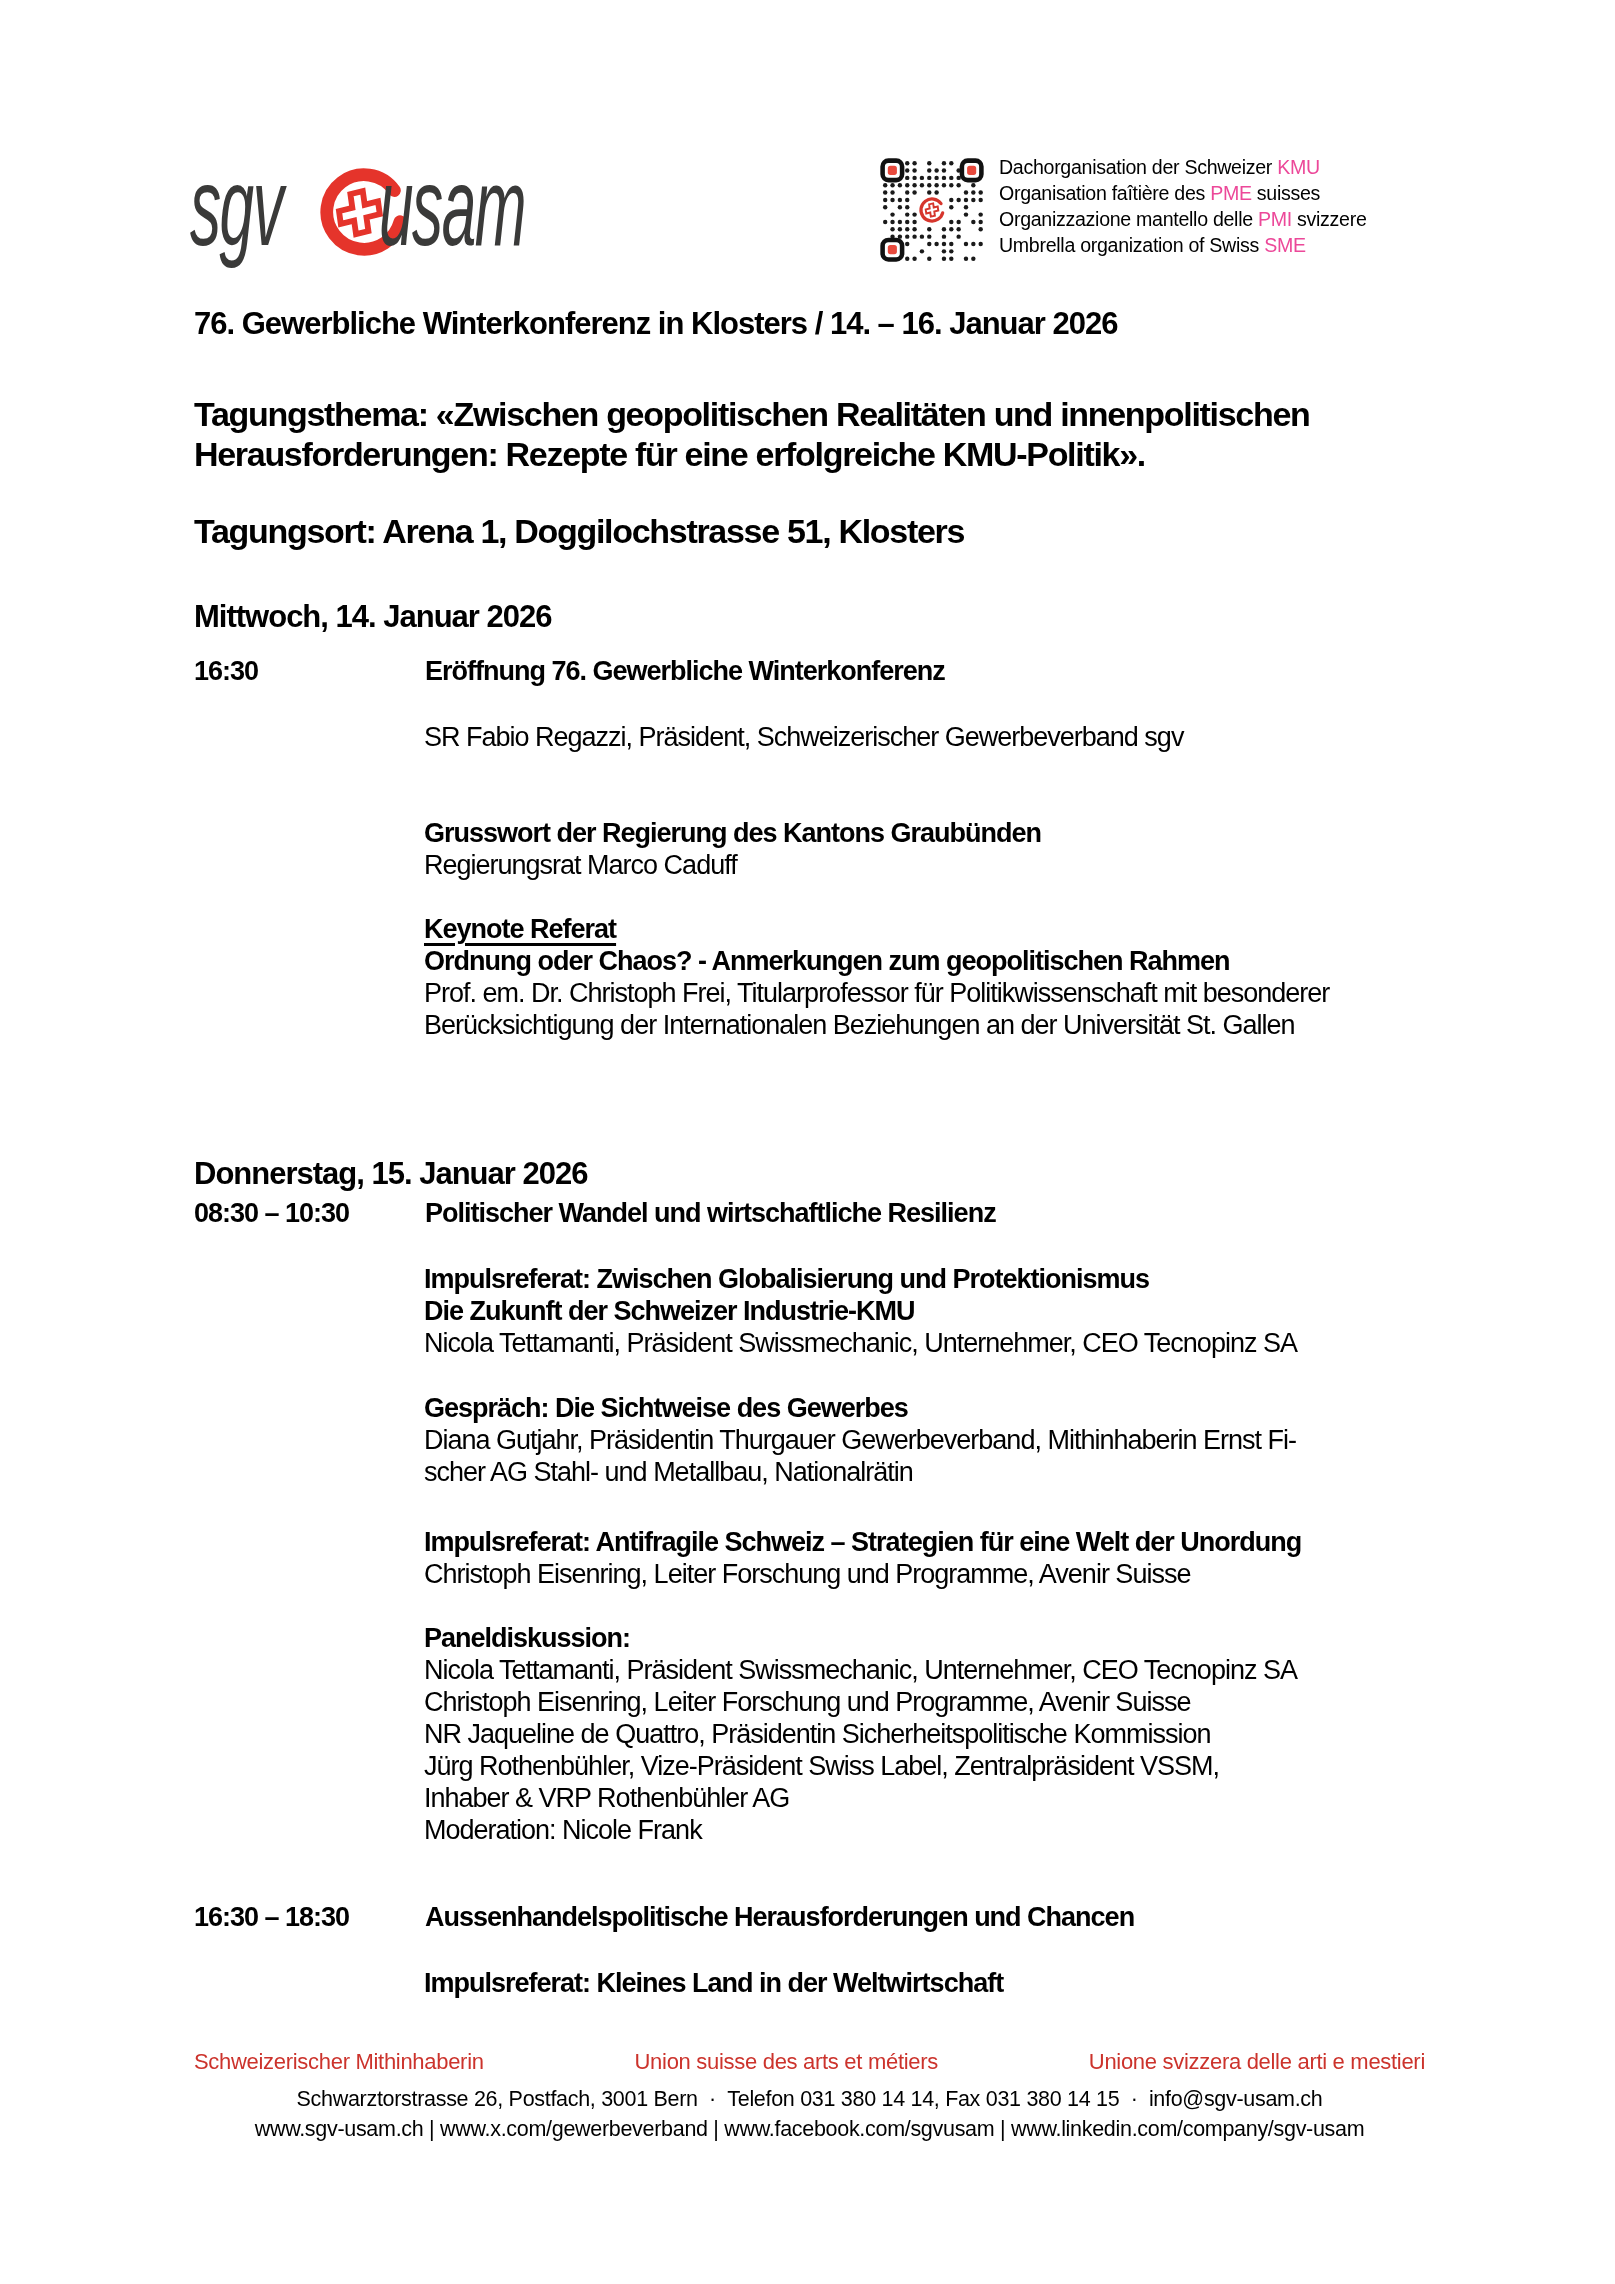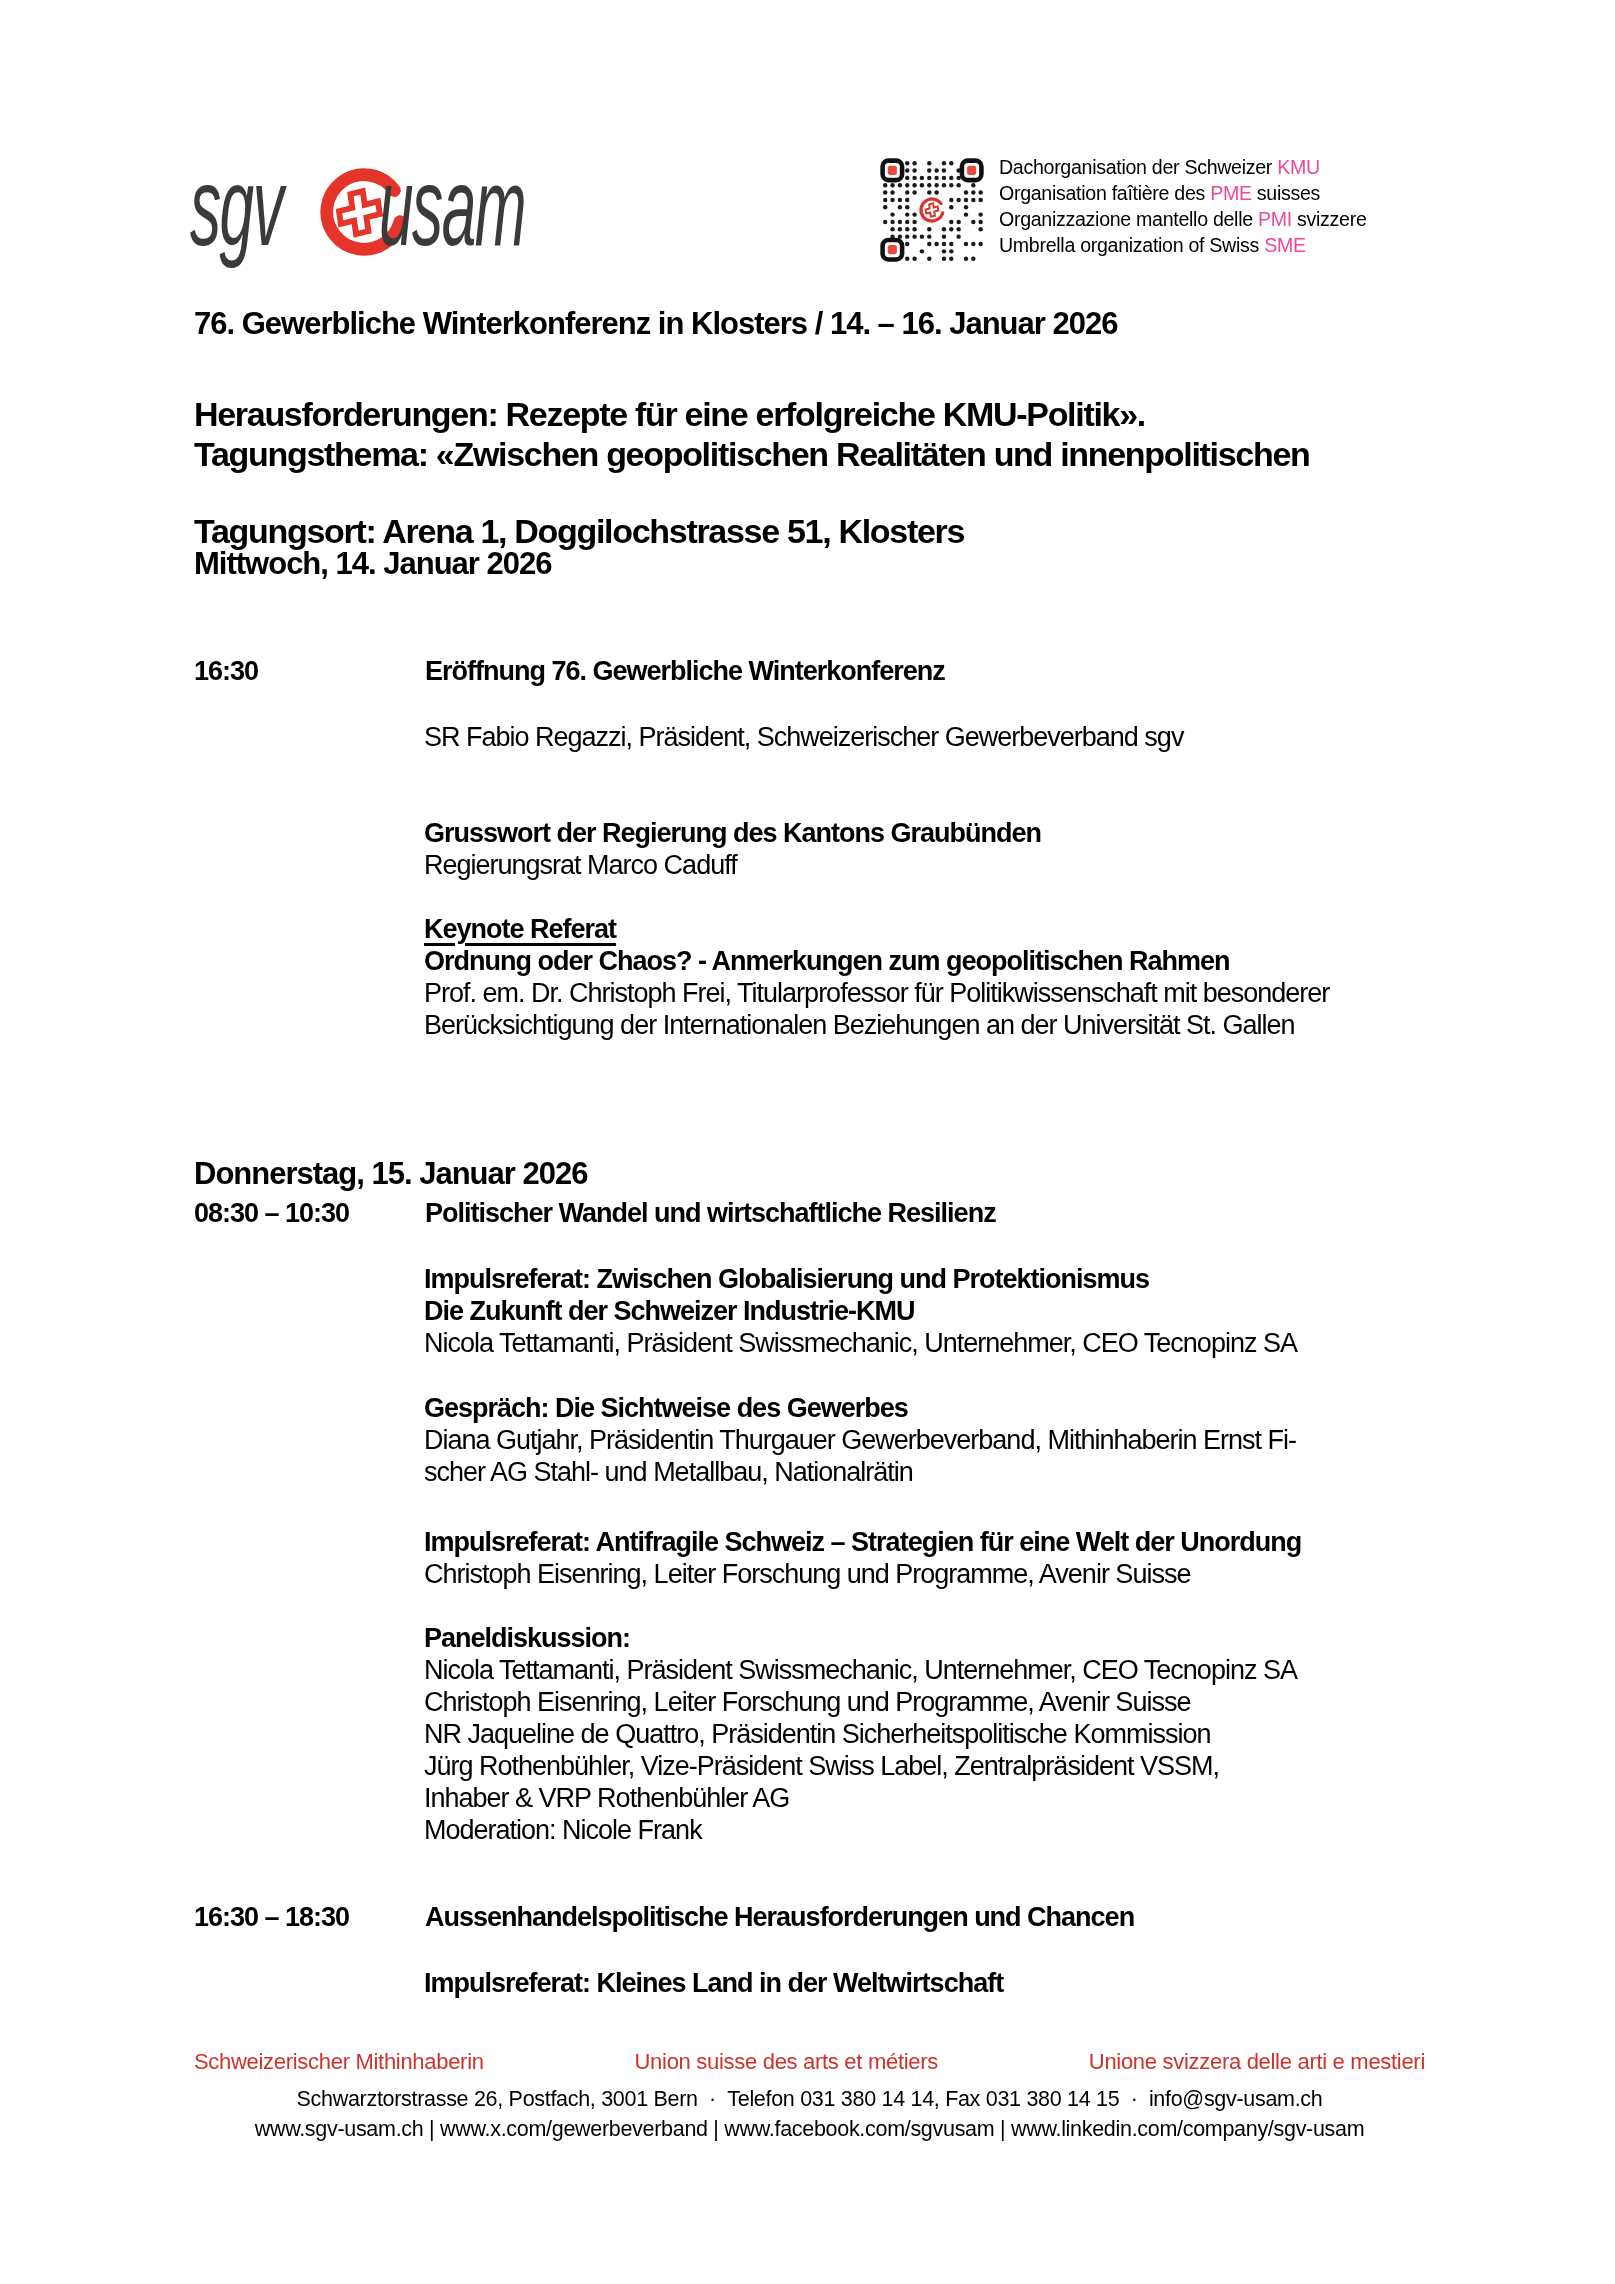--- a/index.html
+++ b/index.html
@@ -208,27 +208,27 @@
   <div class="qrcap">
     <div><span>Dachorganisation der Schweizer </span><span class="acc">KMU</span><span></span></div>
     <div><span>Organisation faîtière des </span><span class="acc">PME</span><span> suisses</span></div>
     <div><span>Organizzazione mantello delle </span><span class="acc">PMI</span><span> svizzere</span></div>
     <div><span>Umbrella organization of Swiss </span><span class="acc">SME</span><span></span></div>
   </div>
 
   <div class="abs h1" style="top:306px;">76. Gewerbliche Winterkonferenz in Klosters / 14. – 16. Januar 2026</div>
 
   <div class="abs h2" style="top:394px;">
+    <div>Tagungsthema: «Zwischen geopolitischen Realitäten und innenpolitischen</div>
     <div>Herausforderungen: Rezepte für eine erfolgreiche KMU-Politik».</div>
-    <div>Tagungsthema: «Zwischen geopolitischen Realitäten und innenpolitischen</div>
   </div>
 
   <div class="abs h2" style="top:511px;">Tagungsort: Arena 1, Doggilochstrasse 51, Klosters</div>
 
-  <div class="abs day" style="top:546px;">Mittwoch, 14. Januar 2026</div>
+  <div class="abs day" style="top:599px;">Mittwoch, 14. Januar 2026</div>
 
   <div class="abs row" style="top:656px;">
     <div class="time">16:30</div>
     <div class="desc">Eröffnung 76. Gewerbliche Winterkonferenz</div>
   </div>
 
   <div class="abs bodyl" style="top:721px;left:424px;">
     <div>SR Fabio Regazzi, Präsident, Schweizerischer Gewerbeverband sgv</div>
   </div>
 

